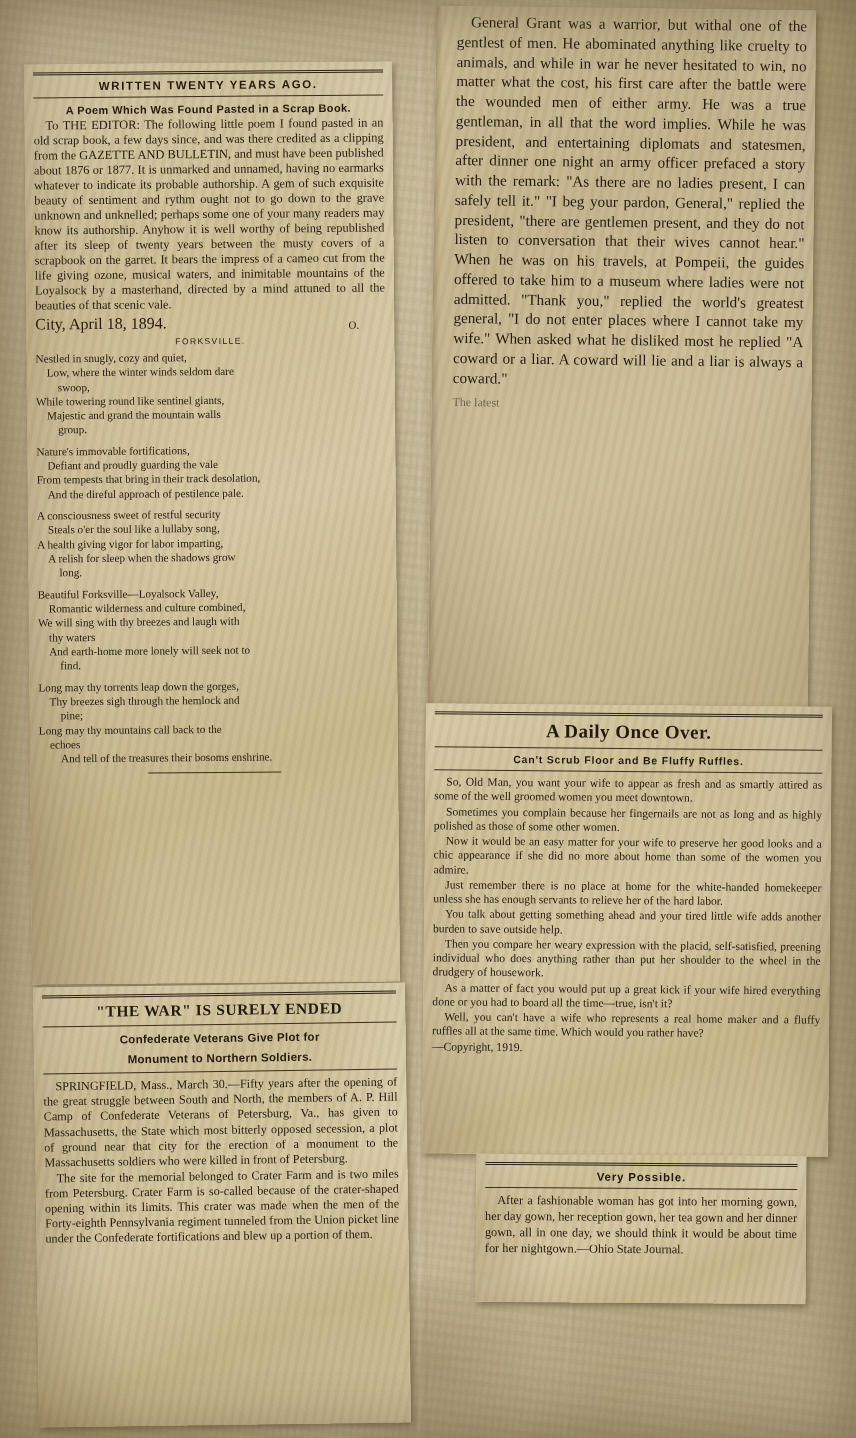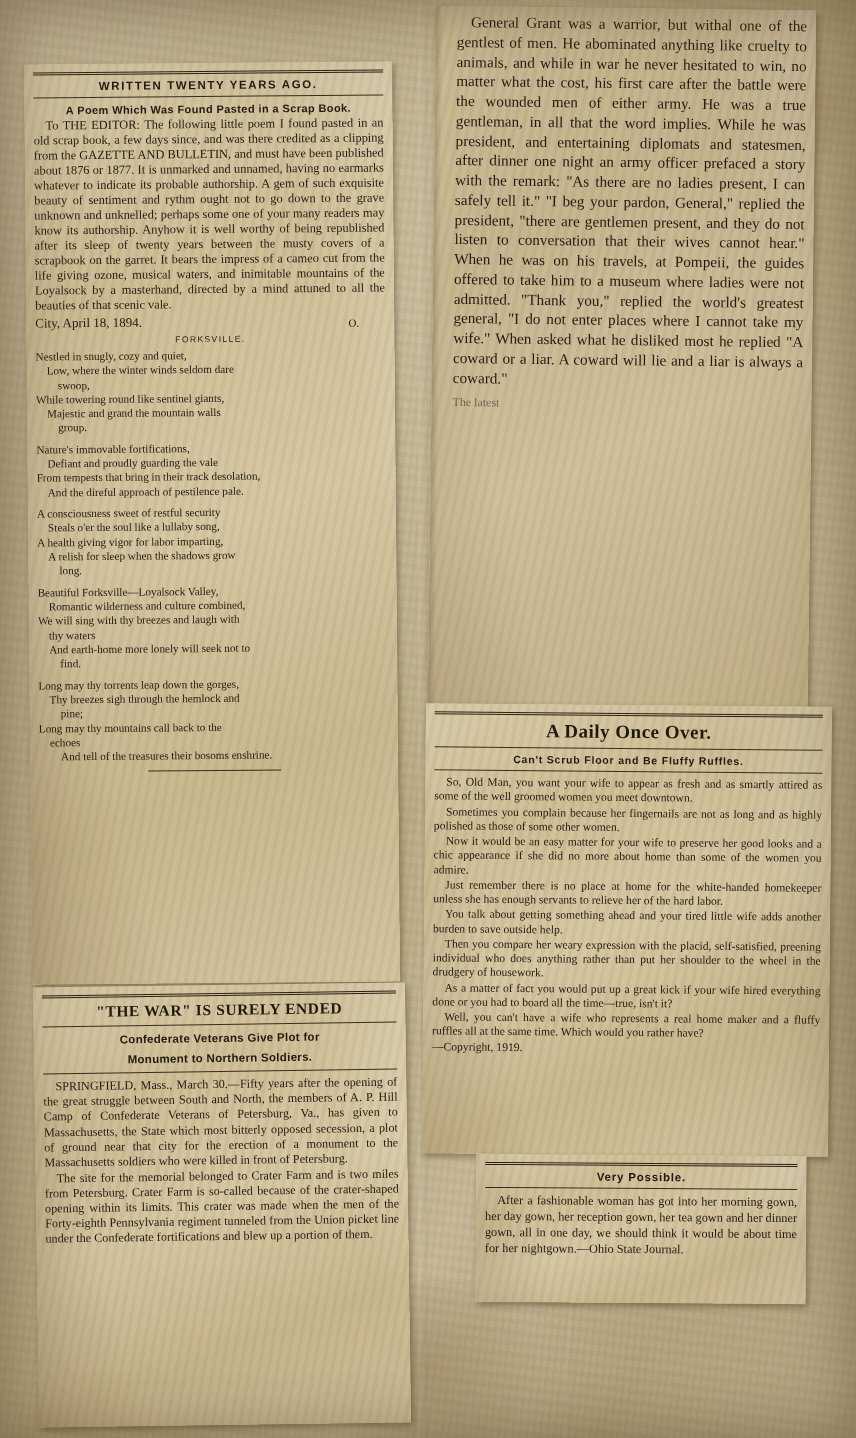--- a/index.html
+++ b/index.html
@@ -187,21 +187,21 @@
 
 <div class="clip t1" style="left:28px; top:63px; width:368px; height:920px;">
   <div class="fold"></div>
   <div class="inner">
     <div class="rule-top"></div>
     <div class="hdr-caps">WRITTEN TWENTY YEARS AGO.</div>
     <div class="rule-thin"></div>
     <div class="hdr-sub">A Poem Which Was Found Pasted in a Scrap Book.</div>
     <p class="body">To THE EDITOR:  The following little poem I found pasted in an old scrap book, a few days since, and was there credited as a clipping from the GAZETTE AND BULLETIN, and must have been published about 1876 or 1877.  It is unmarked and unnamed, having no earmarks whatever to indicate its probable authorship.  A gem of such exquisite beauty of sentiment and rythm ought not to go down to the grave unknown and unknelled; perhaps some one of your many readers may know its authorship. Anyhow it is well worthy of being republished after its sleep of twenty years between the musty covers of a scrapbook on the garret.  It bears the impress of a cameo cut from the life giving ozone, musical waters, and inimitable mountains of the Loyalsock by a masterhand, directed by a mind attuned to all the beauties of that scenic vale.</p>
     <div style="display:flex; justify-content:space-between; align-items:flex-end; margin-top:2px;">
-      <span style="font-size:13px;">City, April 18, 1894.</span>
+      <span style="font-size:16px;">City, April 18, 1894.</span>
       <span style="font-size:11px; padding-right:26px;">O.</span>
     </div>
     <div class="center-label">FORKSVILLE.</div>
 
     <div class="poem">
       <div class="st">
         <div class="l">Nestled in snugly, cozy and quiet,</div>
         <div class="l i1">Low, where the winter winds seldom dare</div>
         <div class="l i2">swoop,</div>
         <div class="l">While towering round like sentinel giants,</div>

